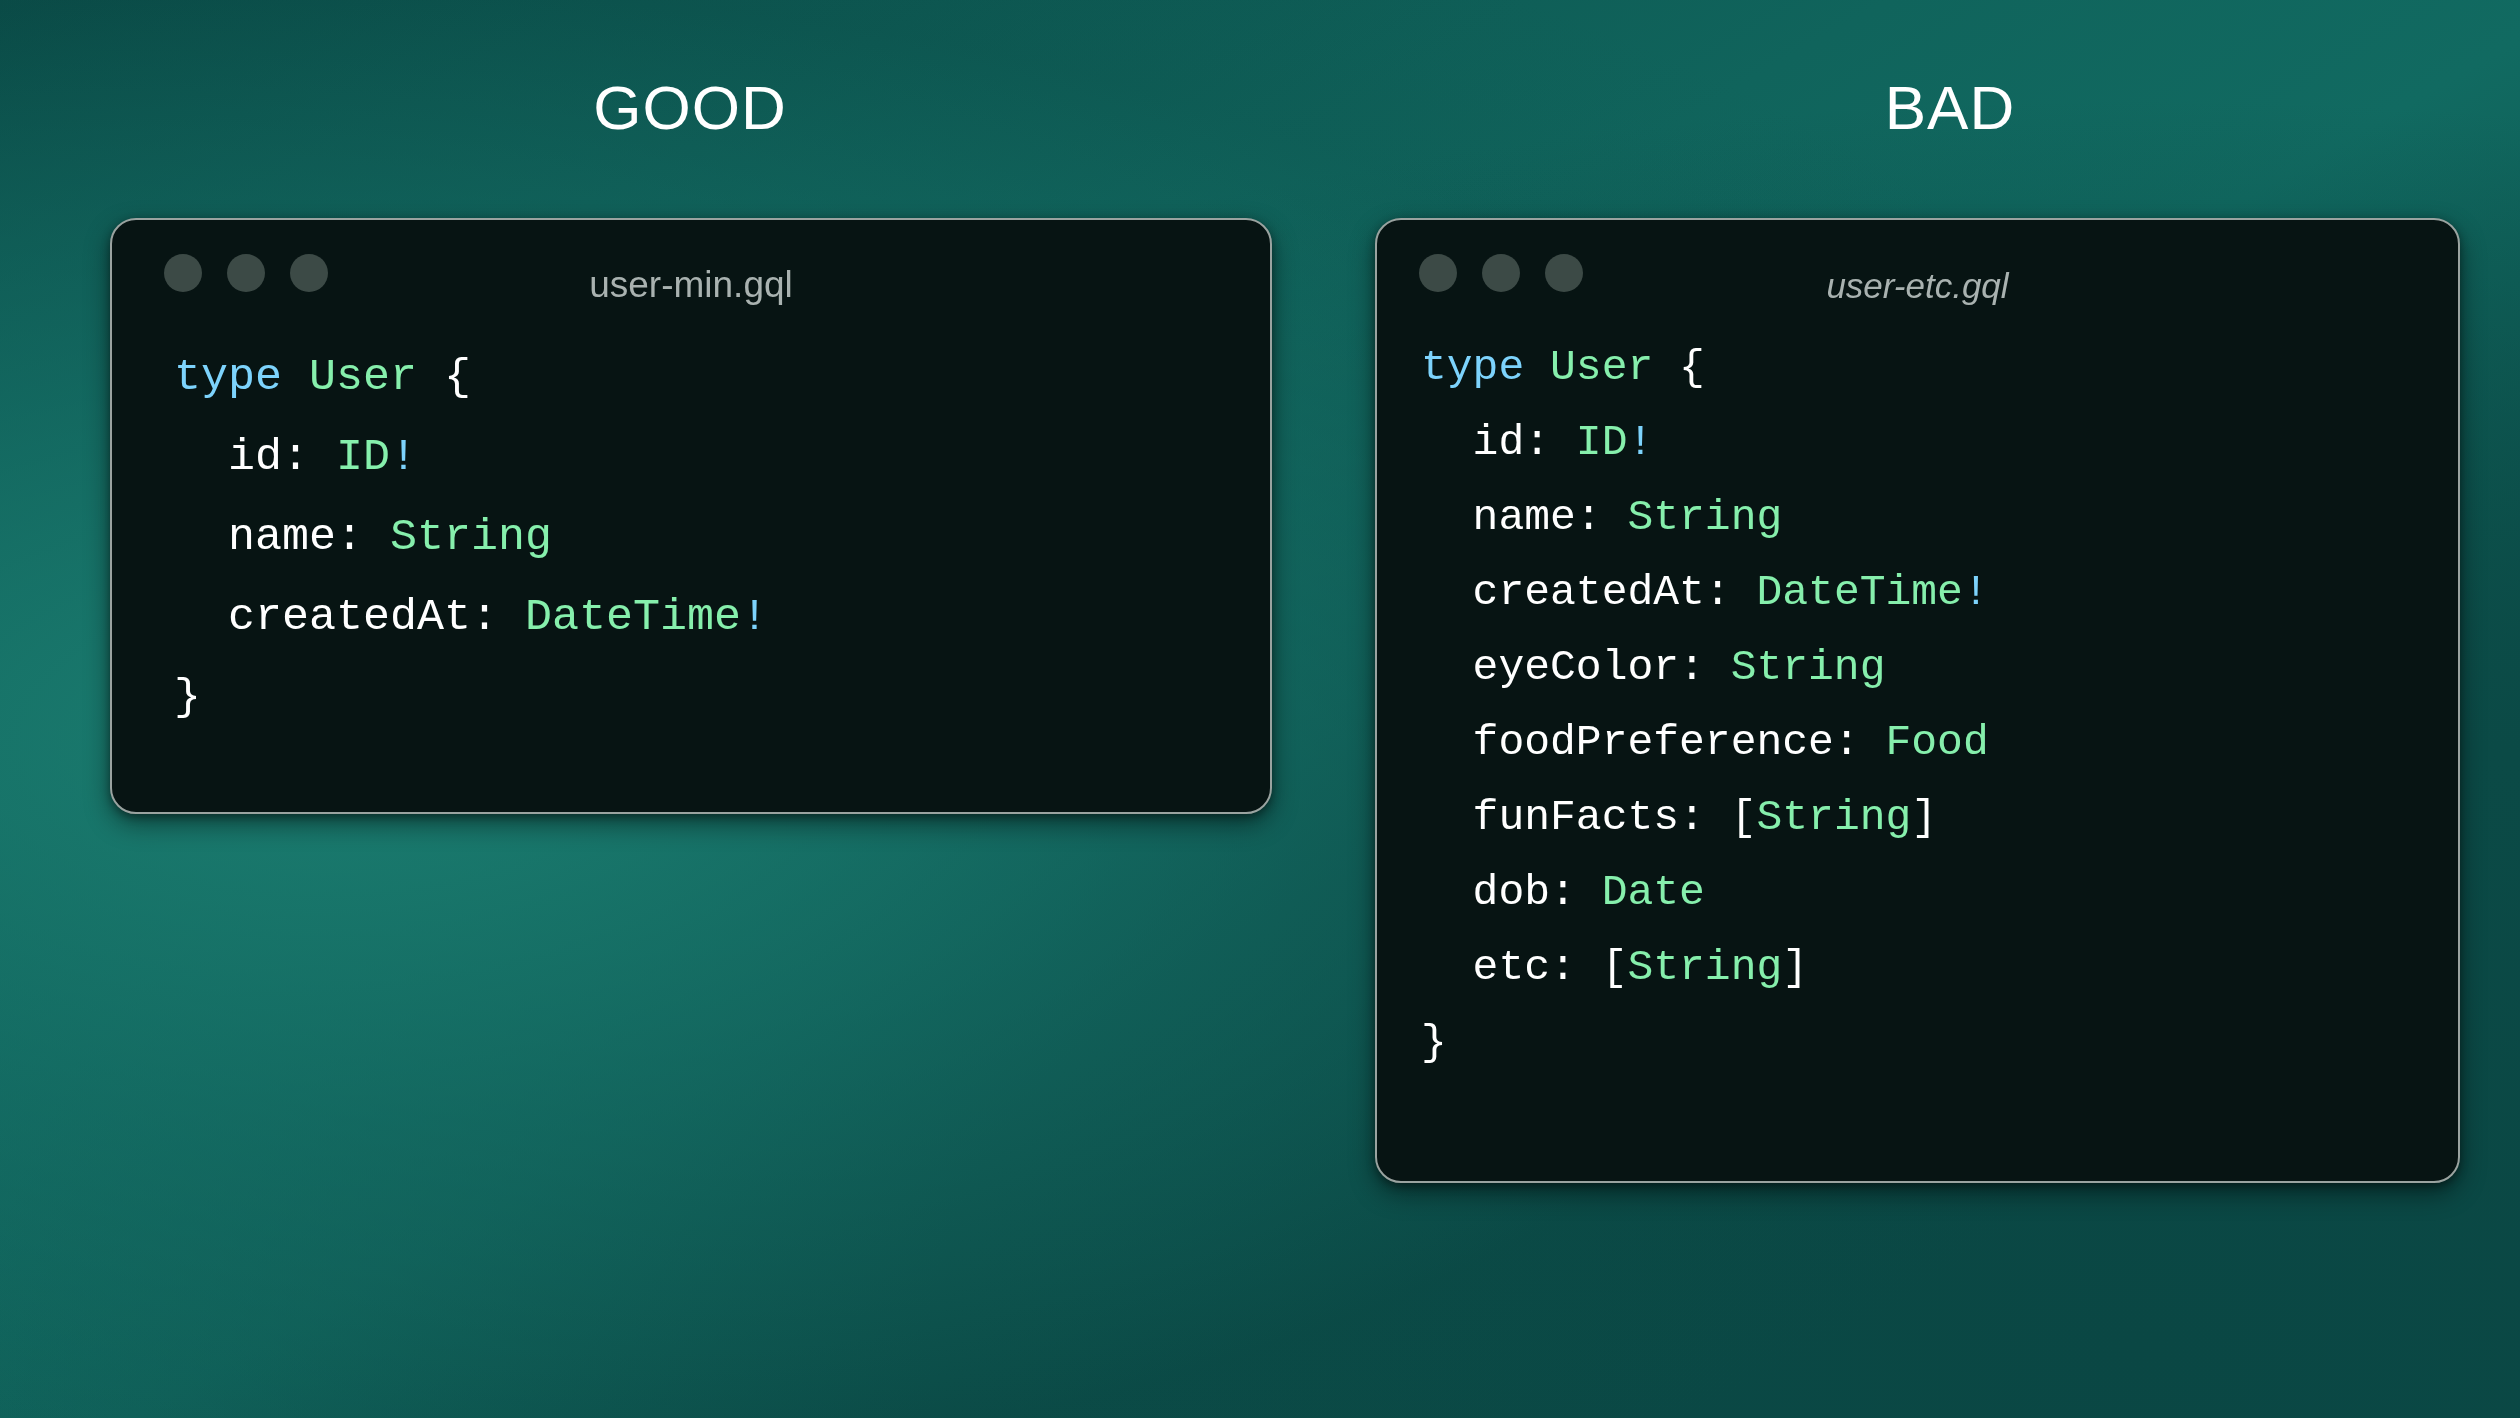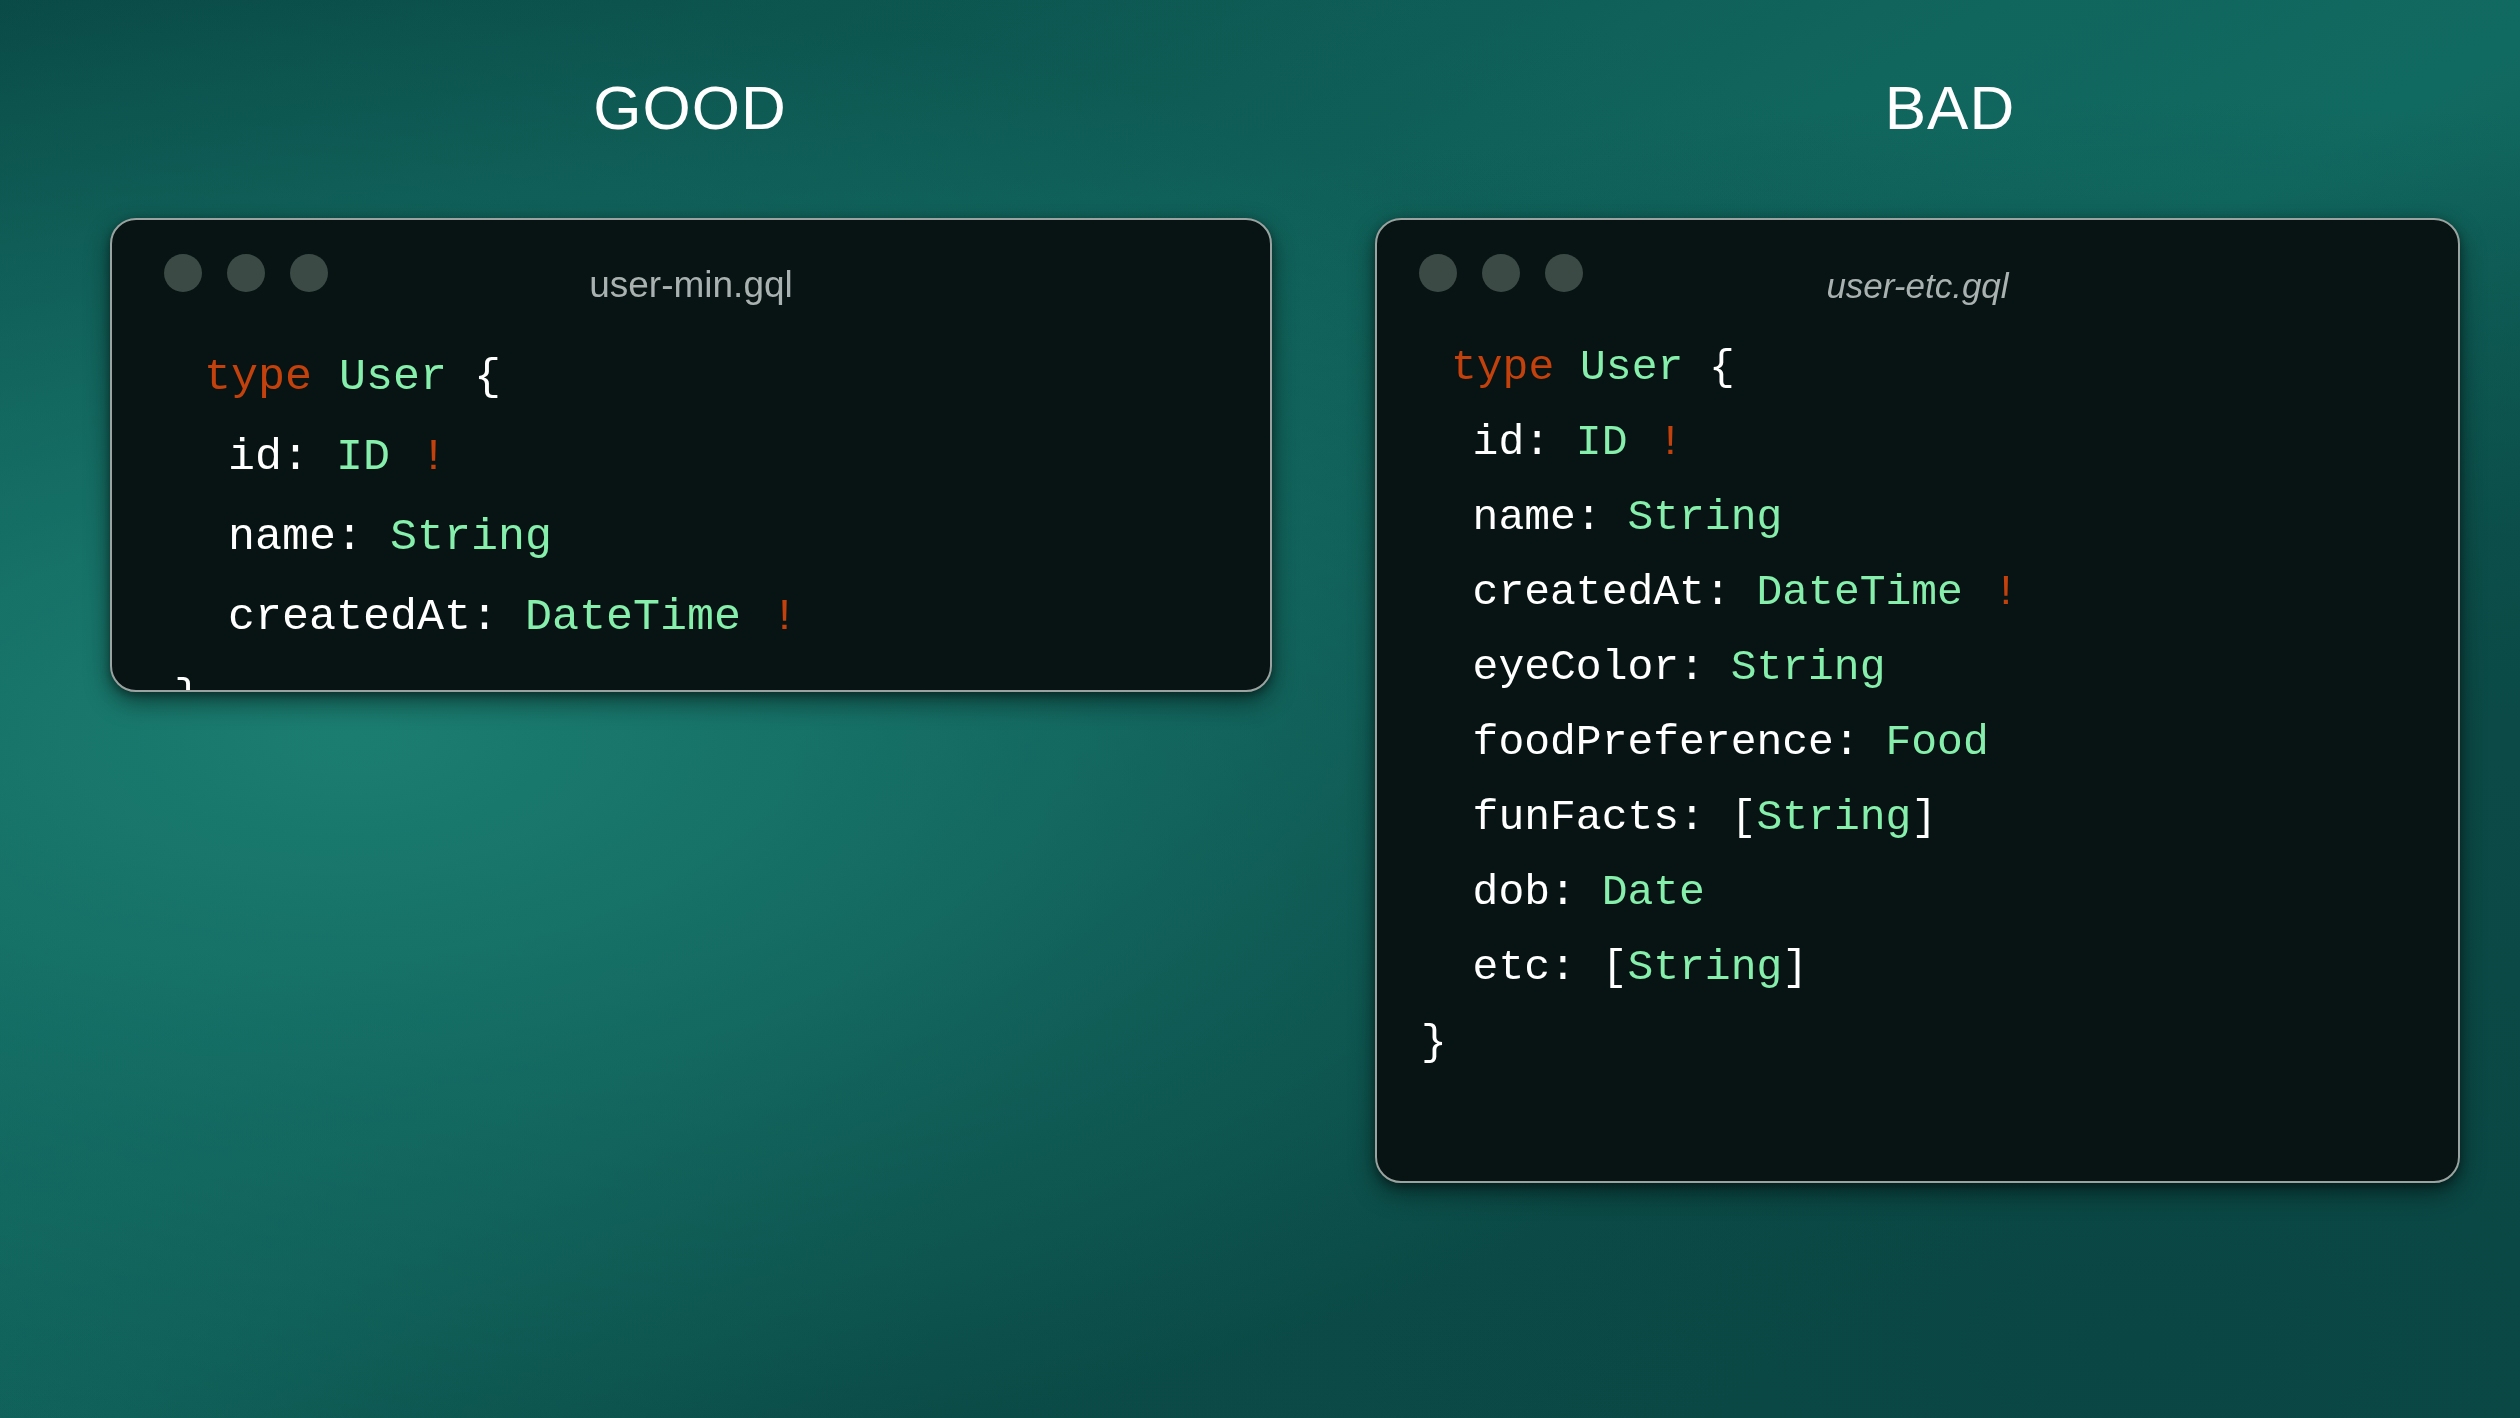--- a/index.html
+++ b/index.html
@@ -37,21 +37,21 @@
   .window {
     position:absolute;
     background:#071413;
     border:2px solid #9aa3a0;
     border-radius:26px;
     box-shadow:
       0 10px 26px rgba(0,0,0,0.45),
       0 3px 9px rgba(0,0,0,0.38);
     overflow:hidden;
   }
-  .window-good { left:110px;  top:218px; width:1162px; height:474px; }
+  .window-good { left:110px;  top:218px; width:1162px; height:596px; }
   .window-bad  { left:1375px; top:218px; width:1085px; height:965px; }
 
   .titlebar {
     position:relative;
     height:96px;
   }
   .dots {
     position:absolute;
     display:flex;
     gap:25px;
@@ -80,21 +80,21 @@
     font-family:"Liberation Mono", "DejaVu Sans Mono", monospace;
     color:#ffffff;
     white-space:pre;
   }
   .window-good .code { padding:22px 0 0 62px; font-size:45px; line-height:80px; }
   .window-bad  .code { padding:14px 0 0 44px; font-size:43px; line-height:75px; }
 
   .code .ln { display:block; }
 
   
-  .tok-kw    { color:#c2410c;margin-left:30px; }   
+  .tok-kw    { color:#7dd3fc; }   
   .tok-type  { color:#86efac; }   
   .tok-plain { color:#ffffff; }   
 </style>
 </head>
 <body>
 
 <div class="stage">
 
   <div class="heading heading-good">GOOD</div>
 

